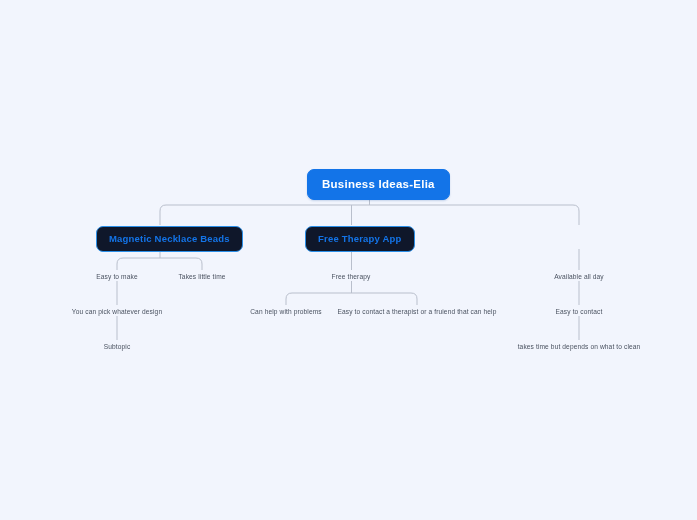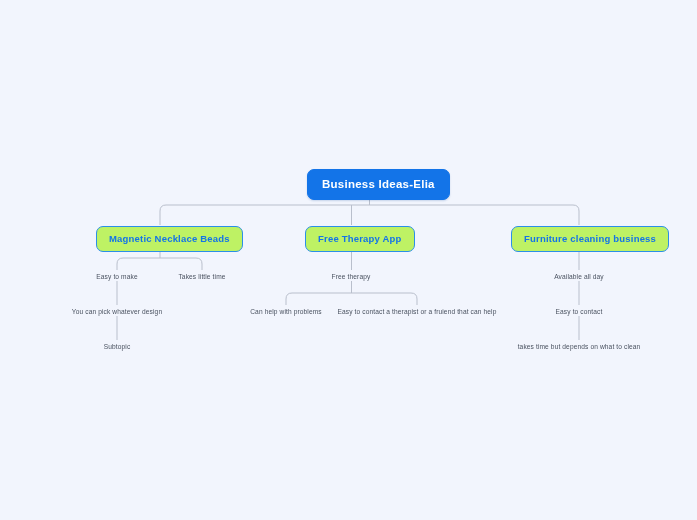--- a/index.html
+++ b/index.html
@@ -48,21 +48,21 @@
     font-size: 11.5px;
     font-weight: bold;
     letter-spacing: 0.25px;
     padding: 8px 14px 9px 14px;
     text-align: center;
     box-shadow: 0 1px 2px rgba(20, 80, 160, 0.20);
   }
 
   
   .node-branch {
-    background: #bef264;
+    background: #0f172a;
     border: 1.6px solid #2b8fe8;
     border-radius: 7px;
     color: #1374e8;
     font-size: 9.5px;
     font-weight: bold;
     letter-spacing: 0.2px;
     padding: 6px 12px 7px 12px;
     text-align: center;
   }
 
@@ -115,23 +115,20 @@
   </div>
 
   <div class="node node-branch" style="left:88px; top:226px;">
     <span>Magnetic Necklace Beads</span>
   </div>
 
   <div class="node node-branch" style="left:297px; top:226px;">
     <span>Free Therapy App</span>
   </div>
 
-  <div class="node node-branch" style="left:503px; top:226px;">
-    <span>Furniture cleaning business</span>
-  </div>
 
   <div class="node node-leaf" style="left:109px; top:271px;">Easy to make</div>
 
   <div class="node node-leaf" style="left:194px; top:271px;">Takes little time</div>
 
   <div class="node node-leaf" style="left:109px; top:306px;">You can pick whatever design</div>
 
   <div class="node node-leaf" style="left:109px; top:341px;">Subtopic</div>
 
   <div class="node node-leaf" style="left:343px; top:271px;">Free therapy</div>

